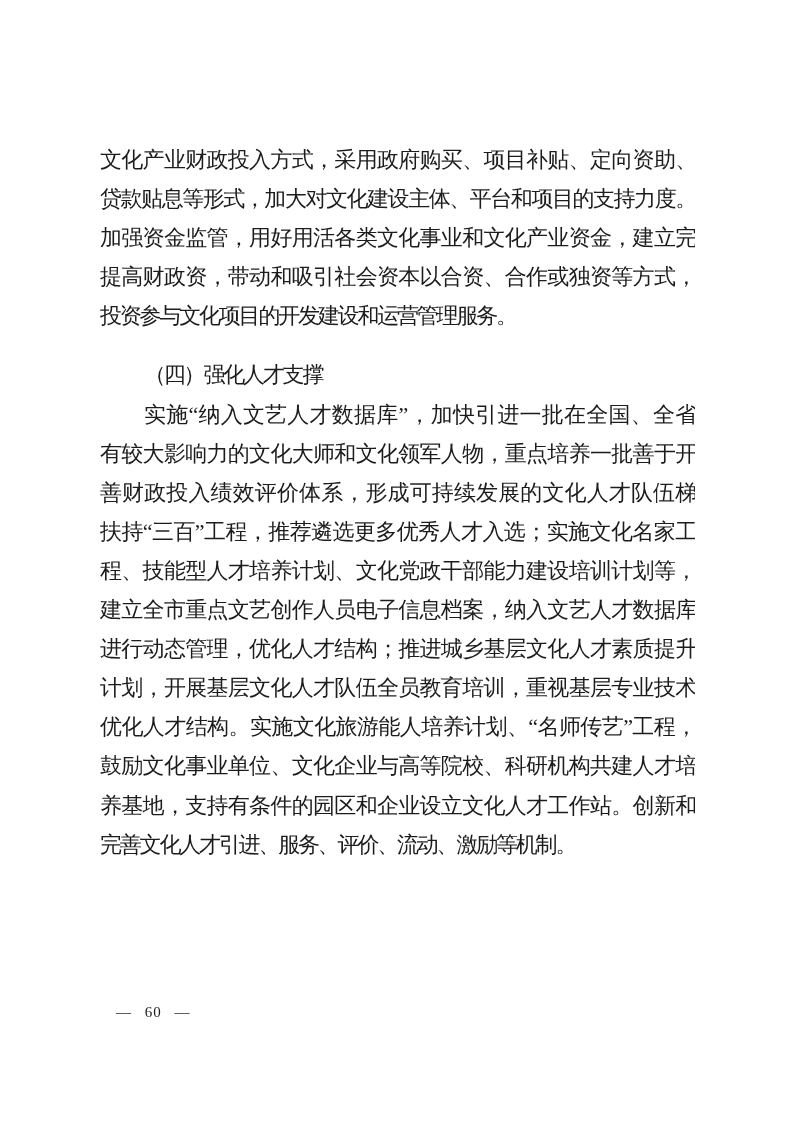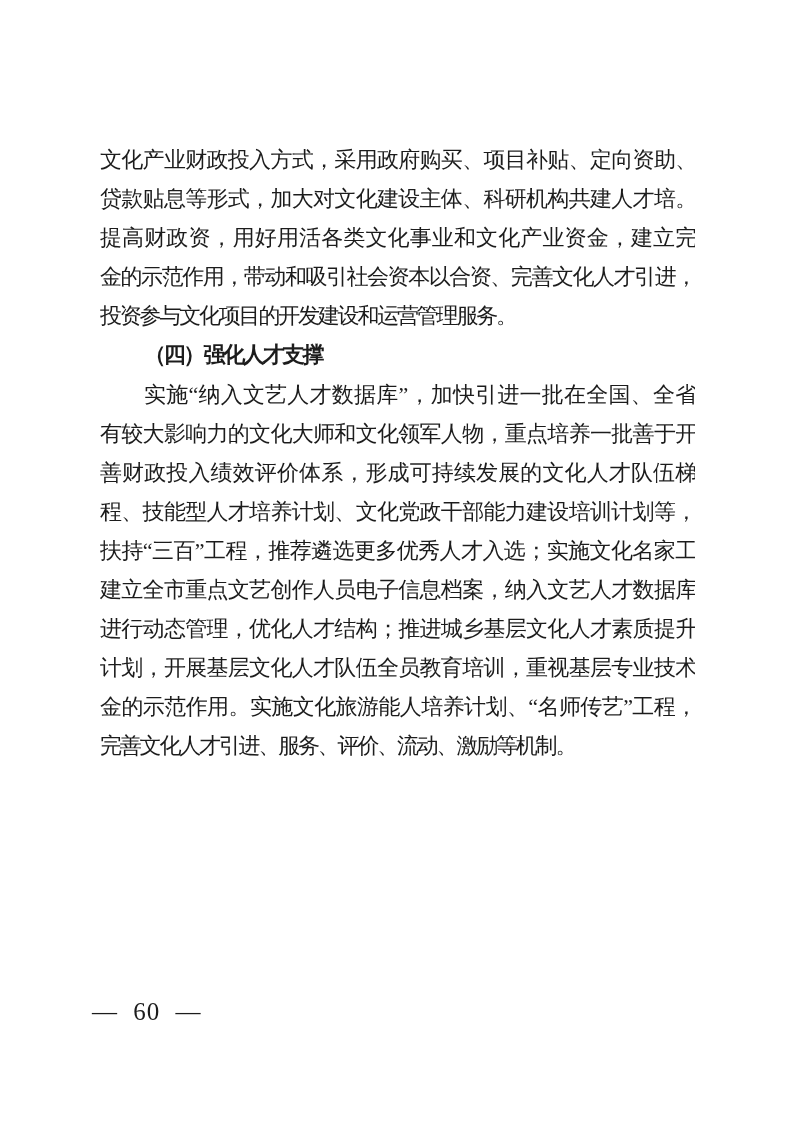--- a/index.html
+++ b/index.html
@@ -46,56 +46,59 @@
     word-break: break-all;
   }
   .line.no-fill {
     text-align: right;
     text-align-last: left;
   }
   .line.indent {
     text-indent: 44px;
   }
   .line.heading {
-    font-weight: bold;
+    font-weight: normal;
+    margin-top: 20px;
   }
   .footer {
     position: absolute;
-    left: 92px;
+    left: 116px;
     top: 1000px;
-    font-size: 25px;
+    font-size: 15px;
     line-height: 24px;
     color: #1c1c1c;
     letter-spacing: 1px;
     word-spacing: 8px;
     font-family: Liberation Serif, serif;
   }
 </style>
 </head>
 <body>
 
 <div class="page">
   <div class="doc-body" id="doc-body">
       <div class="para">
         <div class="line">文化产业财政投入方式，采用政府购买、项目补贴、定向资助、</div>
-        <div class="line">贷款贴息等形式，加大对文化建设主体、科研机构共建人才培。</div>
-        <div class="line">提高财政资，用好用活各类文化事业和文化产业资金，建立完</div>
-        <div class="line">金的示范作用，带动和吸引社会资本以合资、完善文化人才引进，</div>
+        <div class="line">贷款贴息等形式，加大对文化建设主体、平台和项目的支持力度。</div>
+        <div class="line">加强资金监管，用好用活各类文化事业和文化产业资金，建立完</div>
+        <div class="line">提高财政资，带动和吸引社会资本以合资、合作或独资等方式，</div>
         <div class="line no-fill">投资参与文化项目的开发建设和运营管理服务。</div>
       </div>
       <div class="para">
         <div class="line no-fill indent heading">（四）强化人才支撑</div>
       </div>
       <div class="para">
         <div class="line indent">实施“纳入文艺人才数据库”，加快引进一批在全国、全省</div>
         <div class="line">有较大影响力的文化大师和文化领军人物，重点培养一批善于开</div>
         <div class="line">善财政投入绩效评价体系，形成可持续发展的文化人才队伍梯</div>
+        <div class="line">扶持“三百”工程，推荐遴选更多优秀人才入选；实施文化名家工</div>
         <div class="line">程、技能型人才培养计划、文化党政干部能力建设培训计划等，</div>
-        <div class="line">扶持“三百”工程，推荐遴选更多优秀人才入选；实施文化名家工</div>
         <div class="line">建立全市重点文艺创作人员电子信息档案，纳入文艺人才数据库</div>
         <div class="line">进行动态管理，优化人才结构；推进城乡基层文化人才素质提升</div>
         <div class="line">计划，开展基层文化人才队伍全员教育培训，重视基层专业技术</div>
-        <div class="line">金的示范作用。实施文化旅游能人培养计划、“名师传艺”工程，</div>
+        <div class="line">优化人才结构。实施文化旅游能人培养计划、“名师传艺”工程，</div>
+        <div class="line">鼓励文化事业单位、文化企业与高等院校、科研机构共建人才培</div>
+        <div class="line">养基地，支持有条件的园区和企业设立文化人才工作站。创新和</div>
         <div class="line no-fill">完善文化人才引进、服务、评价、流动、激励等机制。</div>
       </div>
     </div>
   <div class="footer">— 60 —</div>
 </div>
 
 </body></html>

